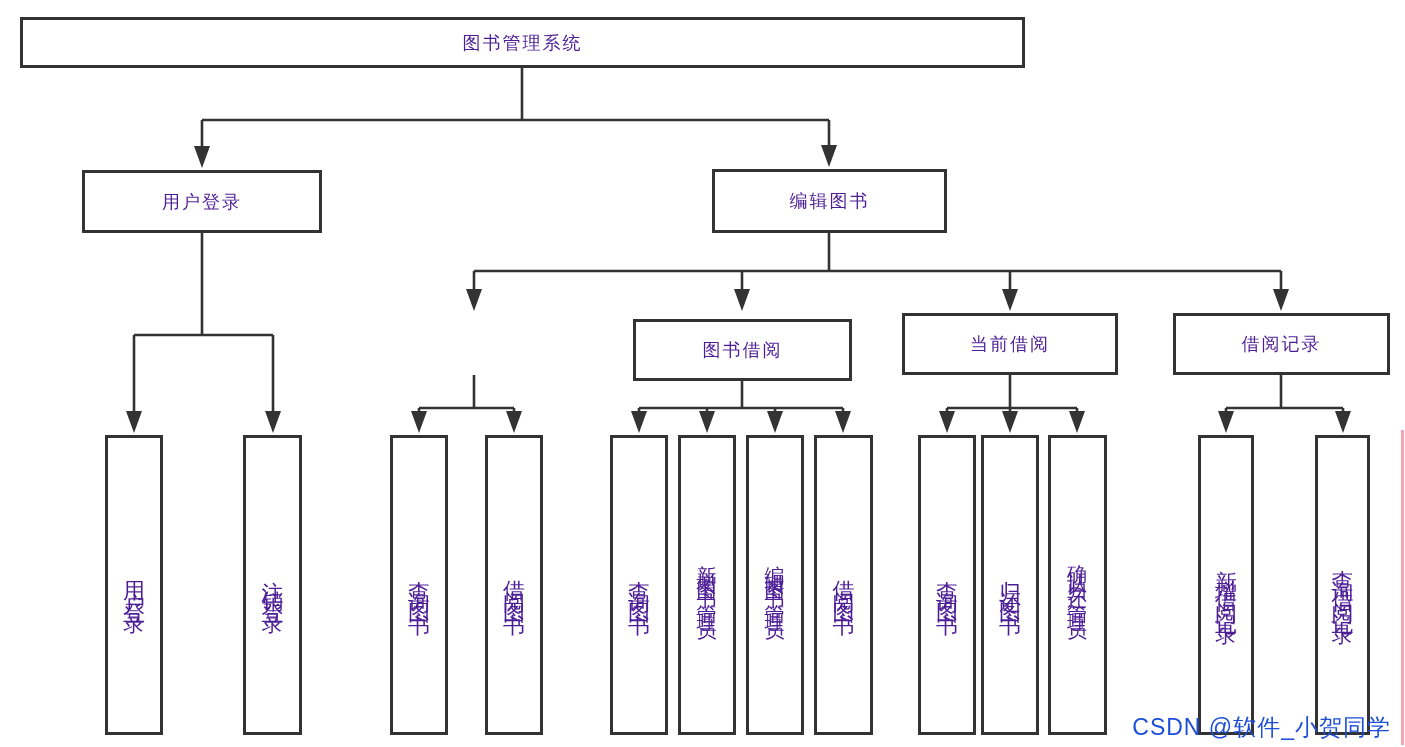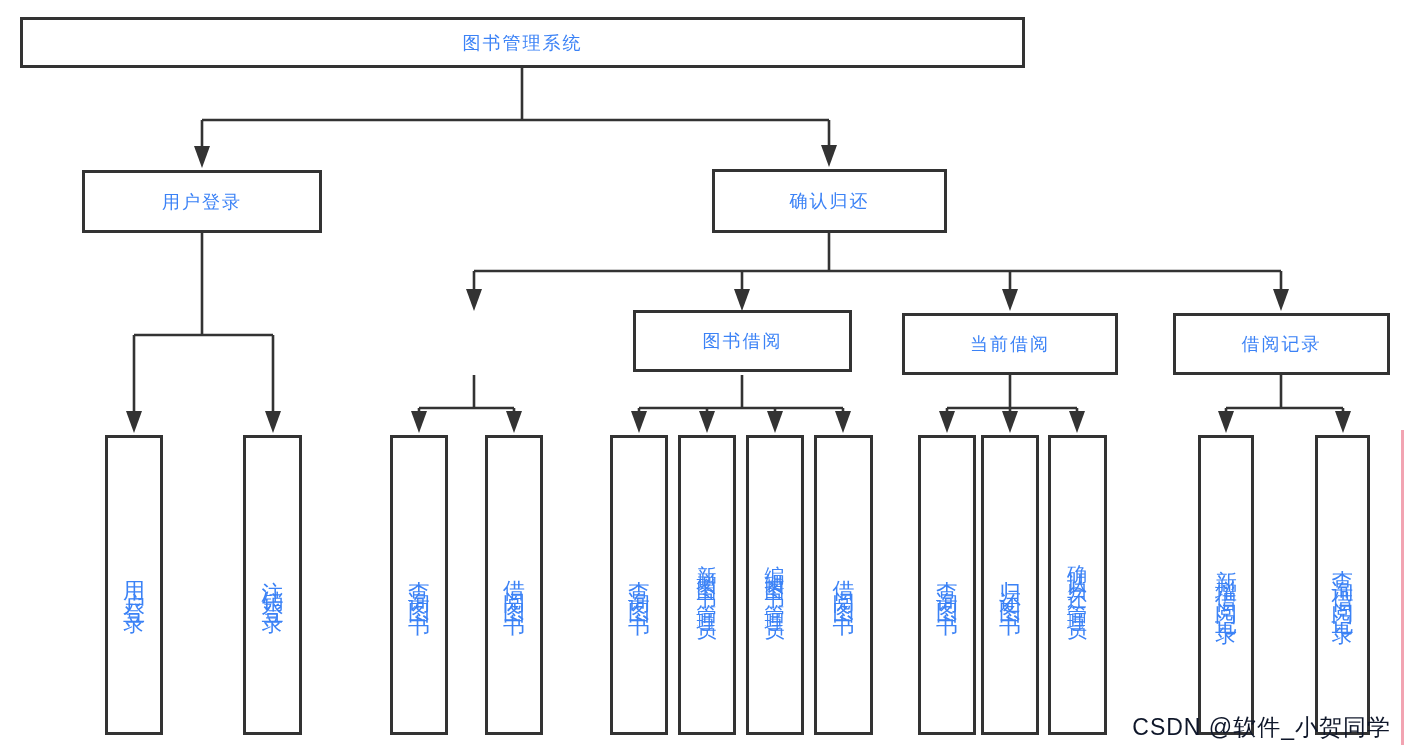--- a/index.html
+++ b/index.html
@@ -13,21 +13,21 @@
   }
   .wires { position: absolute; left: 0; top: 0; }
   .box {
     position: absolute;
     box-sizing: border-box;
     border: 3px solid #333333;
     background: #ffffff;
     display: flex;
     align-items: center;
     justify-content: center;
-    color: #3b82f6;
+    color: #4c1d95;
   }
   .box.h span {
     font-size: 18px;
     letter-spacing: 2px;
     white-space: nowrap;
   }
   .box.v span {
     writing-mode: vertical-rl;
     text-orientation: mixed;
     font-size: 22px;
@@ -37,21 +37,21 @@
   }
   .box.v.long span {
     font-size: 20px;
     letter-spacing: 8px;
   }
   .watermark {
     position: absolute;
     top: 712px;
     right: 14px;
     font-size: 23px;
-    color: #0f172a;
+    color: #1d4ed8;
     letter-spacing: 1px;
     white-space: nowrap;
   }
   .accent-line {
     position: absolute;
     left: 1401px;
     top: 430px;
     width: 3px;
     height: 315px;
     background: #f2a4b2;
@@ -118,24 +118,24 @@
     </svg>
 
   <div class="box h" style="left:20px; top:17px; width:1005px; height:51px">
     <span>图书管理系统</span>
   </div>
 
   <div class="box h" style="left:82px; top:170px; width:240px; height:63px">
     <span>用户登录</span>
   </div>
   <div class="box h" style="left:712px; top:169px; width:235px; height:64px">
-    <span>确认归还</span>
+    <span>编辑图书</span>
   </div>
 
-  <div class="box h" style="left:633px; top:310px; width:219px; height:62px">
+  <div class="box h" style="left:633px; top:319px; width:219px; height:62px">
     <span>图书借阅</span>
   </div>
   <div class="box h" style="left:1173px; top:313px; width:217px; height:62px">
     <span>借阅记录</span>
   </div>
   <div class="box h" style="left:902px; top:313px; width:216px; height:62px">
     <span>当前借阅</span>
   </div>
 
   <div class="box v" style="left:105px; top:435px; width:58px; height:300px">

